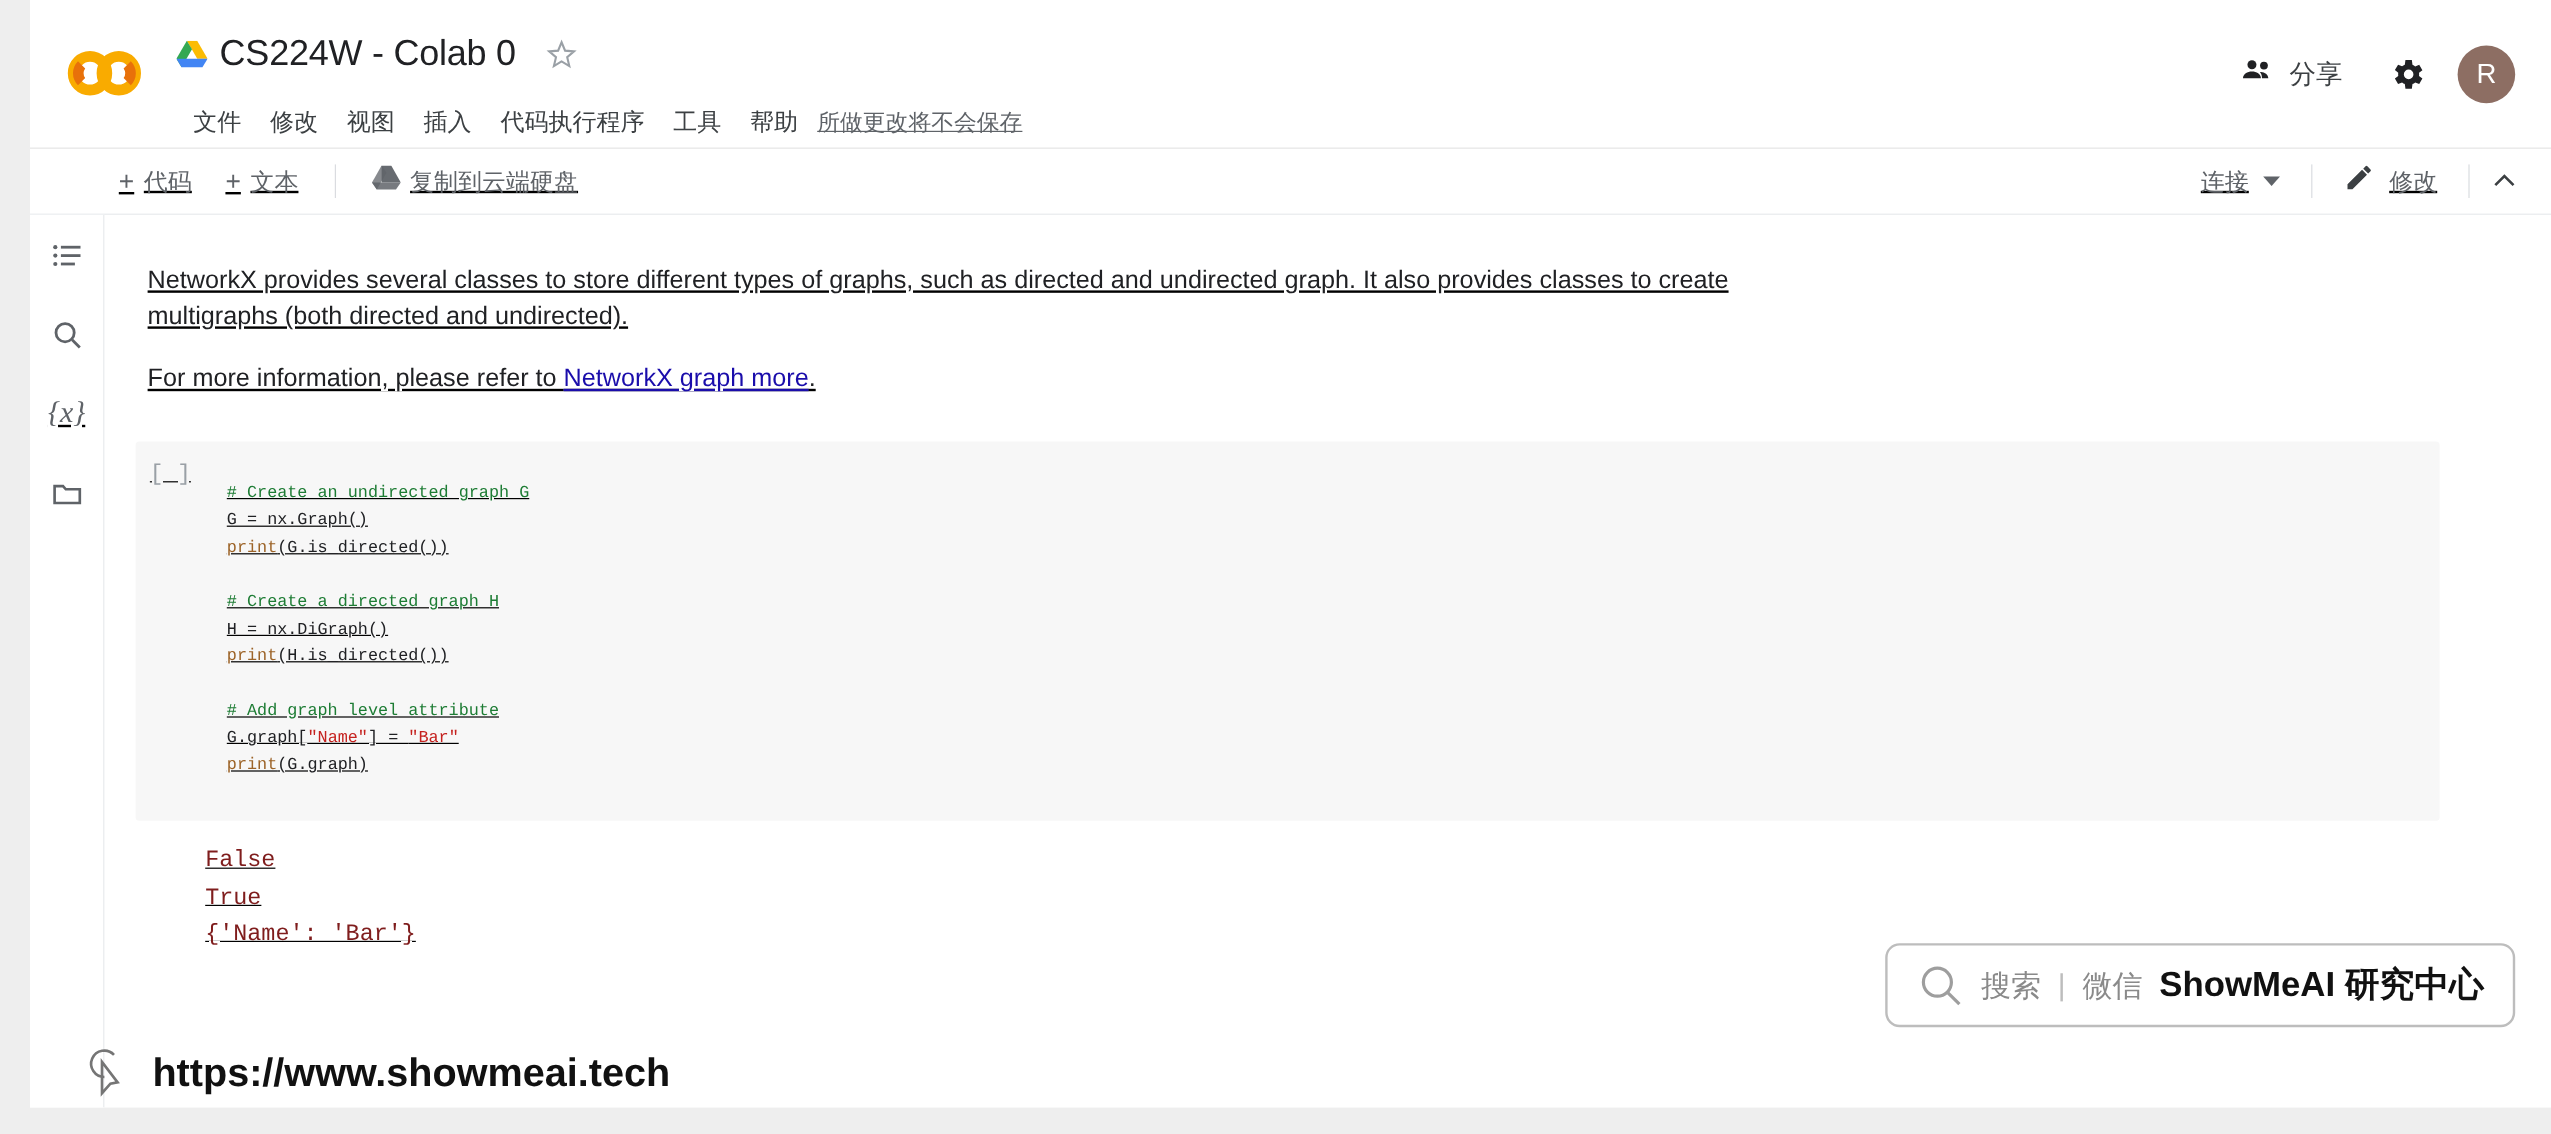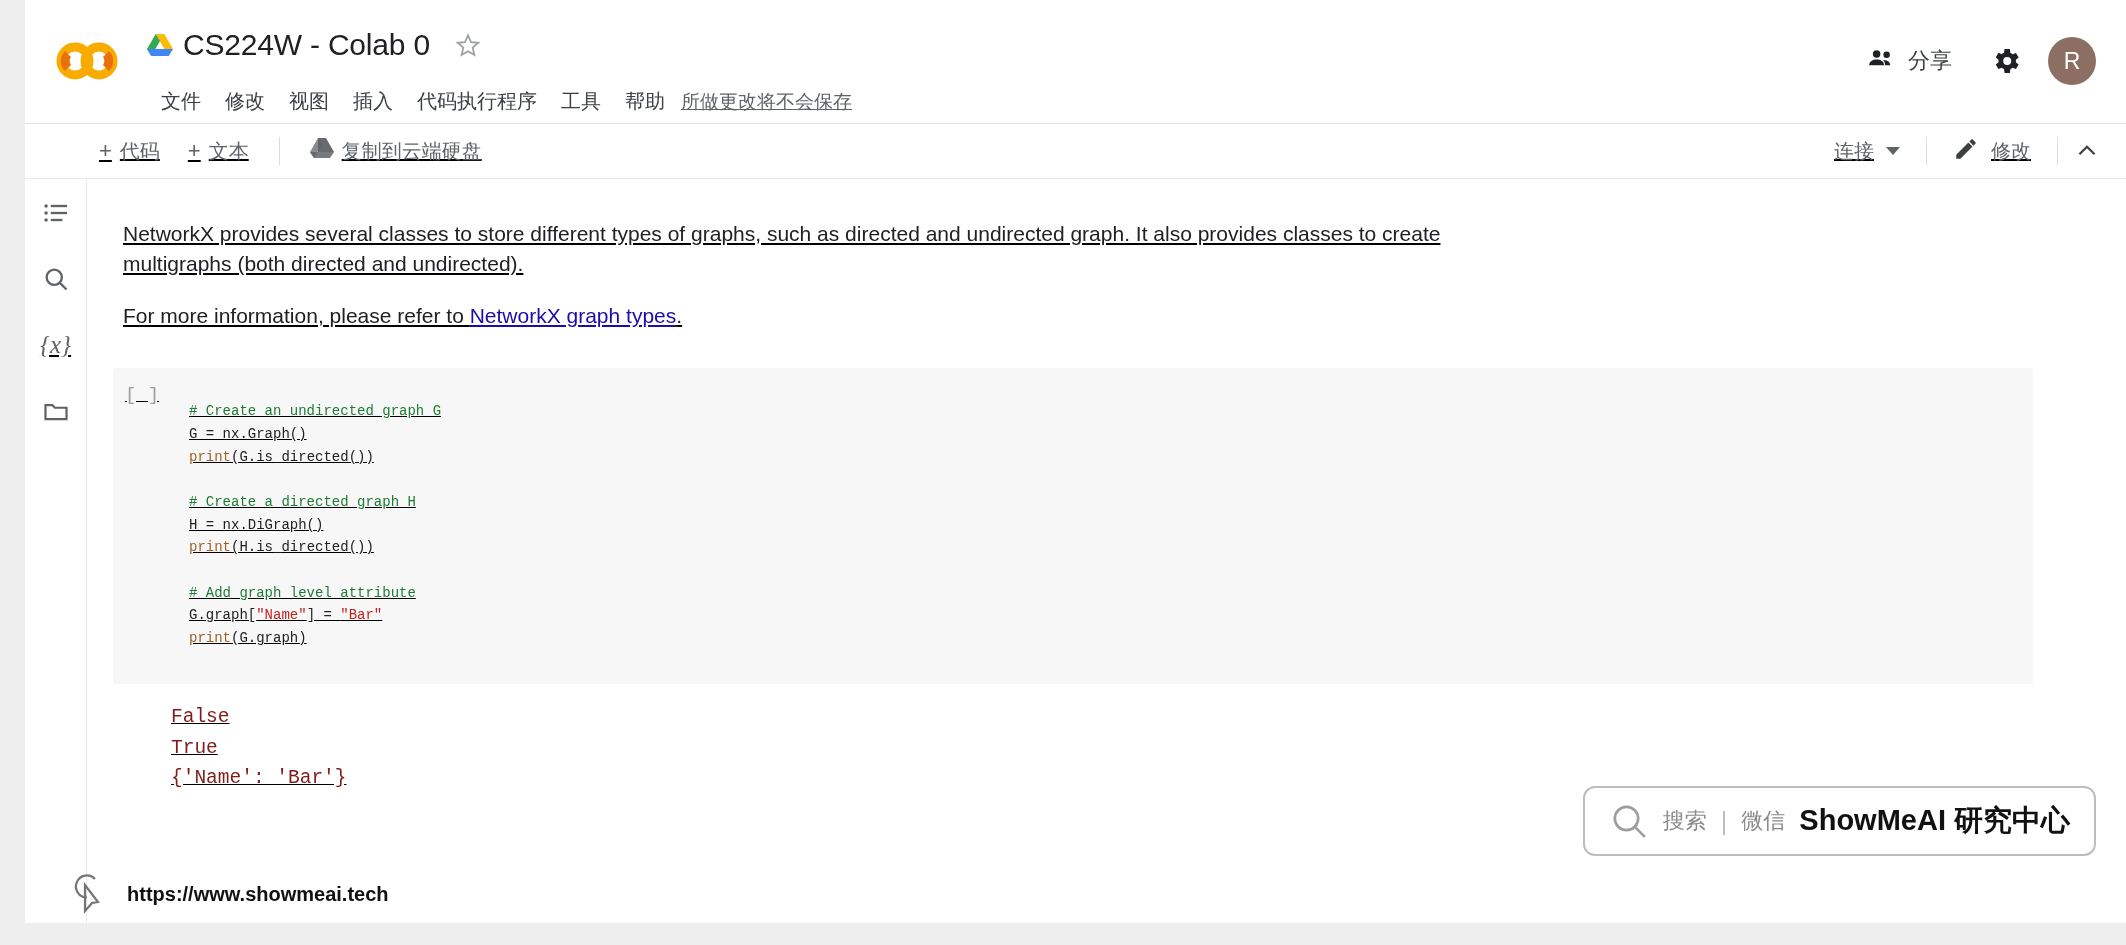--- a/index.html
+++ b/index.html
@@ -166,33 +166,33 @@
   }
 
   
   .watermark {
     position: absolute; right: 30px; bottom: 67px;
     border: 2px solid #bdbdbd; border-radius: 12px;
     background: #fff; padding: 13px 24px;
     display: flex; align-items: center; gap: 14px;
   }
   .wm-search { width: 40px; height: 40px; color: #9e9e9e; }
-  .wm-gray { font-size: 22px; color: #8a8a8a; white-space: nowrap; }
+  .wm-gray { font-size: 25px; color: #8a8a8a; white-space: nowrap; }
   .wm-bar { color: #bdbdbd; font-size: 25px; }
   .wm-bold {
     font-size: 29px; font-weight: bold; color: #111; white-space: nowrap;
   }
 
   .urlbar {
     position: absolute; left: 46px; bottom: 6px;
     display: flex; align-items: center; gap: 10px;
   }
   .cursor-icon { width: 46px; height: 46px; }
   .url-text {
-    font-size: 20px; font-weight: bold; color: #111; white-space: nowrap;
+    font-size: 33px; font-weight: bold; color: #111; white-space: nowrap;
   }
 </style>
 </head>
 <body>
 
 <div id="page">
 
   <div class="header">
 
     <div class="logo">
@@ -328,21 +328,21 @@
         </svg>
       </span>
     </div>
 
     <div class="content">
 
 
       <div class="para">NetworkX provides several classes to store different types of graphs, such as directed and undirected graph. It also provides classes to create multigraphs (both directed and undirected).</div>
 
       <div class="para second">
-        <span>For more information, please refer to </span><a class="link">NetworkX graph types</a><span>.</span>
+        <span>For more information, please refer to </span><a class="link">NetworkX graph more</a><span>.</span>
       </div>
 
       <div class="cell">
         <div class="run-gutter">[ ]</div>
         <pre class="code"><span class="cm">#&nbsp;Create&nbsp;an&nbsp;undirected&nbsp;graph&nbsp;G</span>
 G&nbsp;=&nbsp;nx.Graph()
 <span class="fn">print</span>(G.is_directed())
 
 <span class="cm">#&nbsp;Create&nbsp;a&nbsp;directed&nbsp;graph&nbsp;H</span>
 H&nbsp;=&nbsp;nx.DiGraph()

